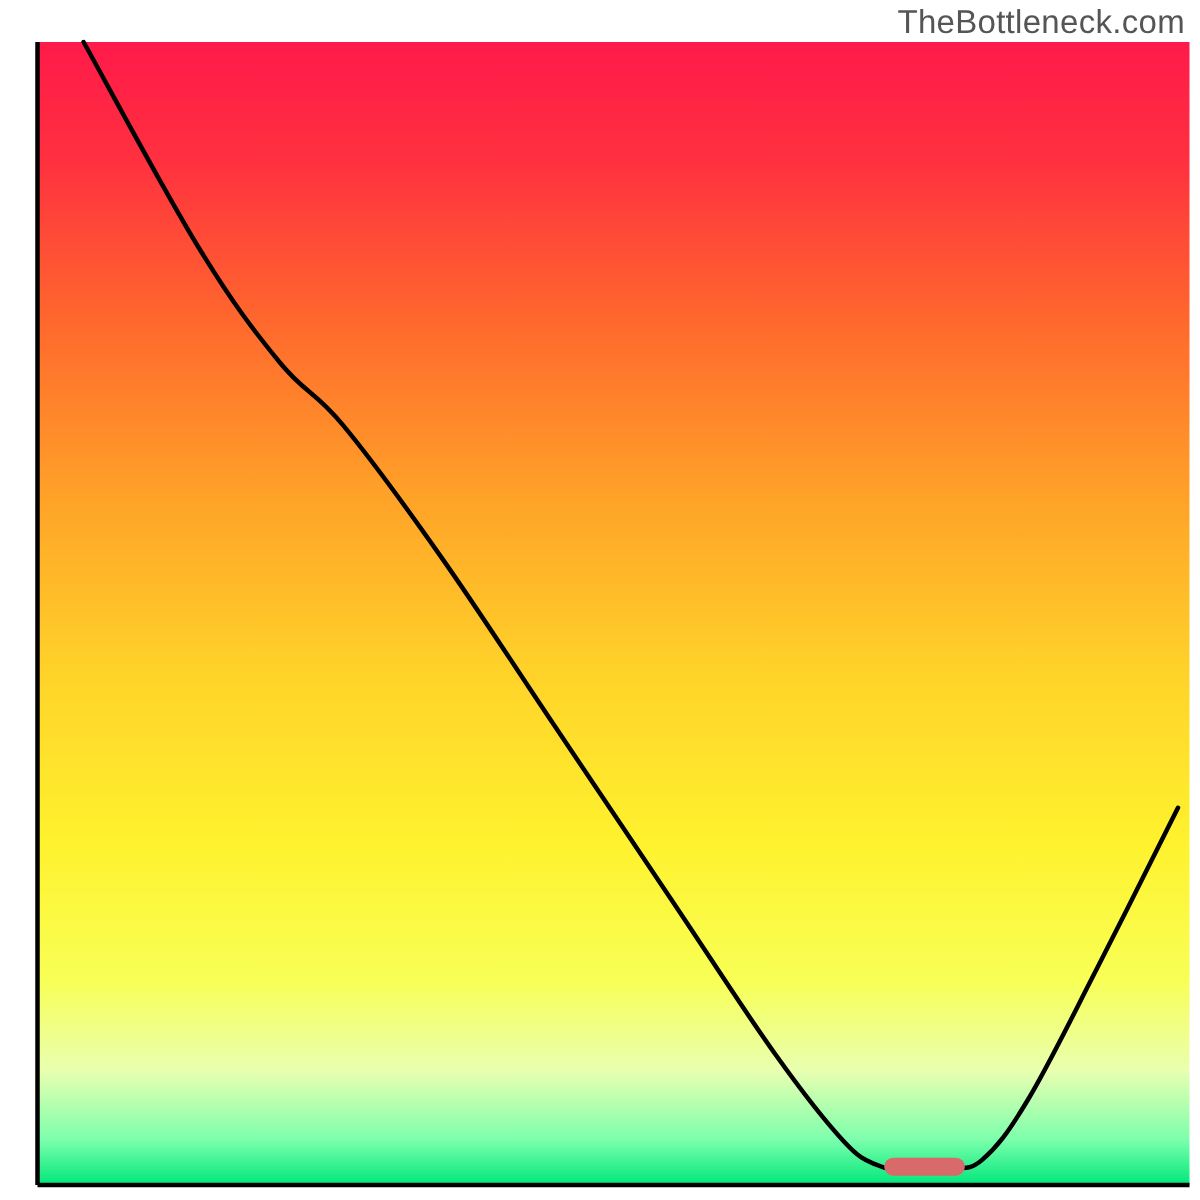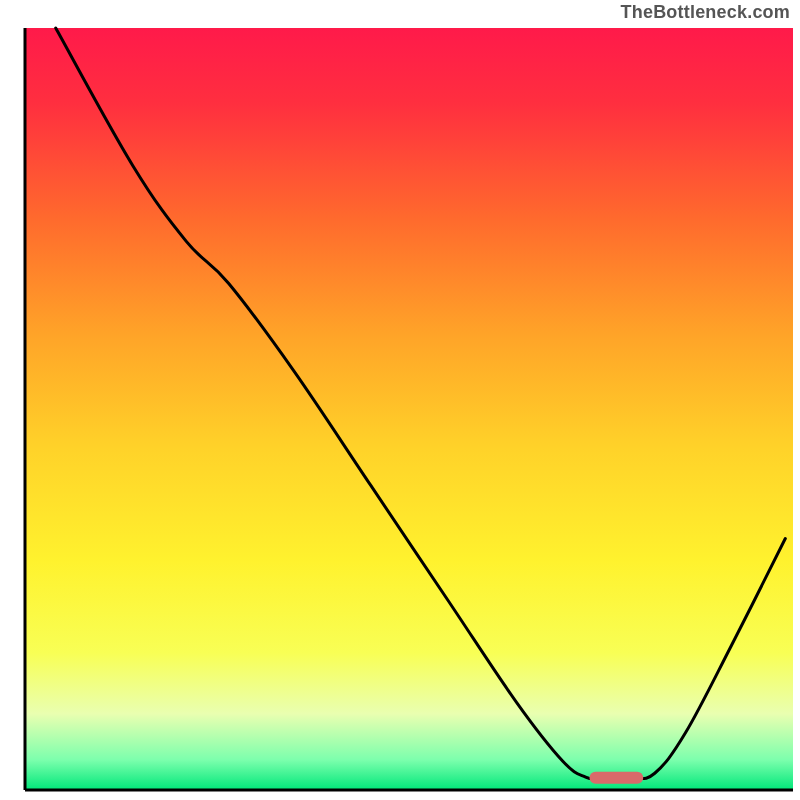--- a/index.html
+++ b/index.html
@@ -12,22 +12,22 @@
   }
   .container {
     position: relative;
     width: 800px;
     height: 800px;
   }
   .watermark {
     position: absolute;
     top: 2px;
     right: 10px;
-    font-size: 18px;
-    font-weight: bold;
+    font-size: 22px;
+    font-weight: normal;
     color: #555555;
     letter-spacing: 0.2px;
   }
   svg {
     display: block;
   }
 </style>
 </head>
 <body>
 <div class="container">

